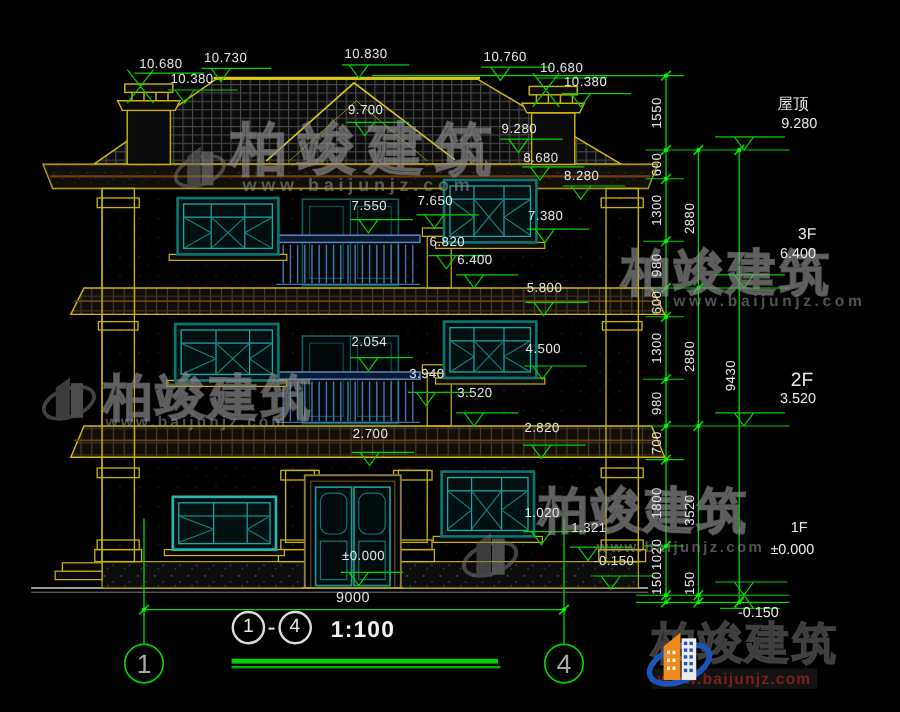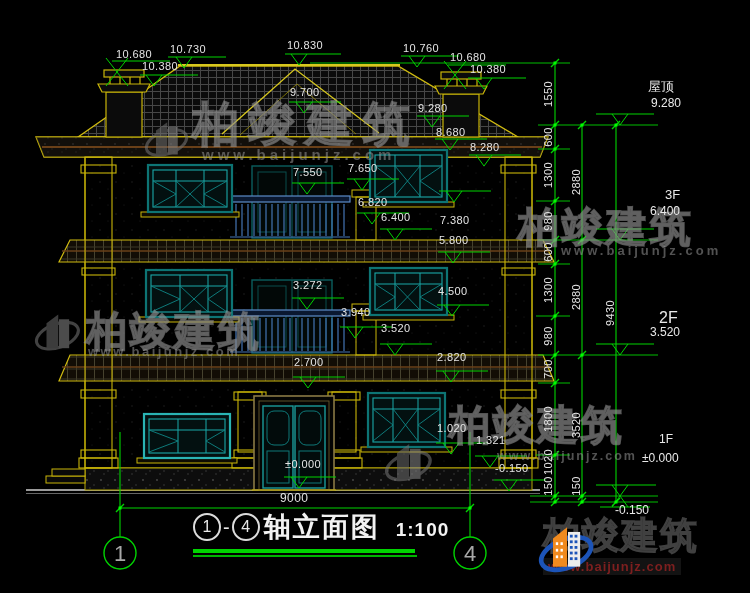--- a/index.html
+++ b/index.html
@@ -316,25 +316,25 @@
       <span class="cad-label" style="left: 403px; top: 43px;">10.760</span>
       <span class="cad-label" style="left: 450px; top: 52px;">10.680</span>
       <span class="cad-label" style="left: 142px; top: 61px;">10.380</span>
       <span class="cad-label" style="left: 470px; top: 64px;">10.380</span>
       <span class="cad-label" style="left: 290px; top: 71px; margin-top: 16px;">9.700</span>
       <span class="cad-label" style="left: 418px; top: 103px;">9.280</span>
       <span class="cad-label" style="left: 436px; top: 127px;">8.680</span>
       <span class="cad-label" style="left: 470px; top: 142px;">8.280</span>
       <span class="cad-label" style="left: 293px; top: 167px;">7.550</span>
       <span class="cad-label" style="left: 348px; top: 163px;">7.650</span>
-      <span class="cad-label" style="left: 440px; top: 175px; margin-top: 40px;">7.380</span>
+      <span class="cad-label" style="left: 440px; top: 175px;">7.380</span>
       <span class="cad-label" style="left: 358px; top: 197px;">6.820</span>
       <span class="cad-label" style="left: 381px; top: 212px;">6.400</span>
       <span class="cad-label" style="left: 439px; top: 235px;">5.800</span>
-      <span class="cad-label" style="left: 293px; top: 280px;">3.272</span>
+      <span class="cad-label" style="left: 293px; top: 280px;">2.054</span>
       <span class="cad-label" style="left: 438px; top: 286px;">4.500</span>
       <span class="cad-label" style="left: 341px; top: 307px;">3.940</span>
       <span class="cad-label" style="left: 381px; top: 323px;">3.520</span>
       <span class="cad-label" style="left: 294px; top: 357px;">2.700</span>
       <span class="cad-label" style="left: 437px; top: 352px;">2.820</span>
       <span class="cad-label" style="left: 437px; top: 423px;">1.020</span>
       <span class="cad-label" style="left: 476px; top: 435px;">1.321</span>
       <span class="cad-label" style="left: 495px; top: 463px;">-0.150</span>
       <span class="cad-label" style="left: 285px; top: 459px;">±0.000</span>
       <span class="cad-label" style="left: 280px; top: 492px; font-size: 12px;">9000</span>
@@ -363,21 +363,20 @@
   <span class="lvl-label lv-2f-name">2F</span>
   <span class="lvl-label lv-2f-elev">3.520</span>
   <span class="lvl-label lv-1f-name">1F</span>
   <span class="lvl-label lv-1f-elev">±0.000</span>
   <span class="lvl-label lv-ground-elev">-0.150</span>
 
   <div class="titleblock">
     <span class="axis-circle">1</span>
     <span class="title-dash">-</span>
     <span class="axis-circle">4</span>
-    <span class="title-name">轴立面图</span>
     <span class="title-scale">1:100</span>
   </div>
   <div class="title-underline-1"></div>
   <div class="title-underline-2"></div>
 
   <span class="axis-num" style="left:120px;top:554px">1</span>
   <span class="axis-num" style="left:470px;top:554px">4</span>
 
   <div class="logo">
     <svg width="62" height="60" viewBox="0 0 64 64">

